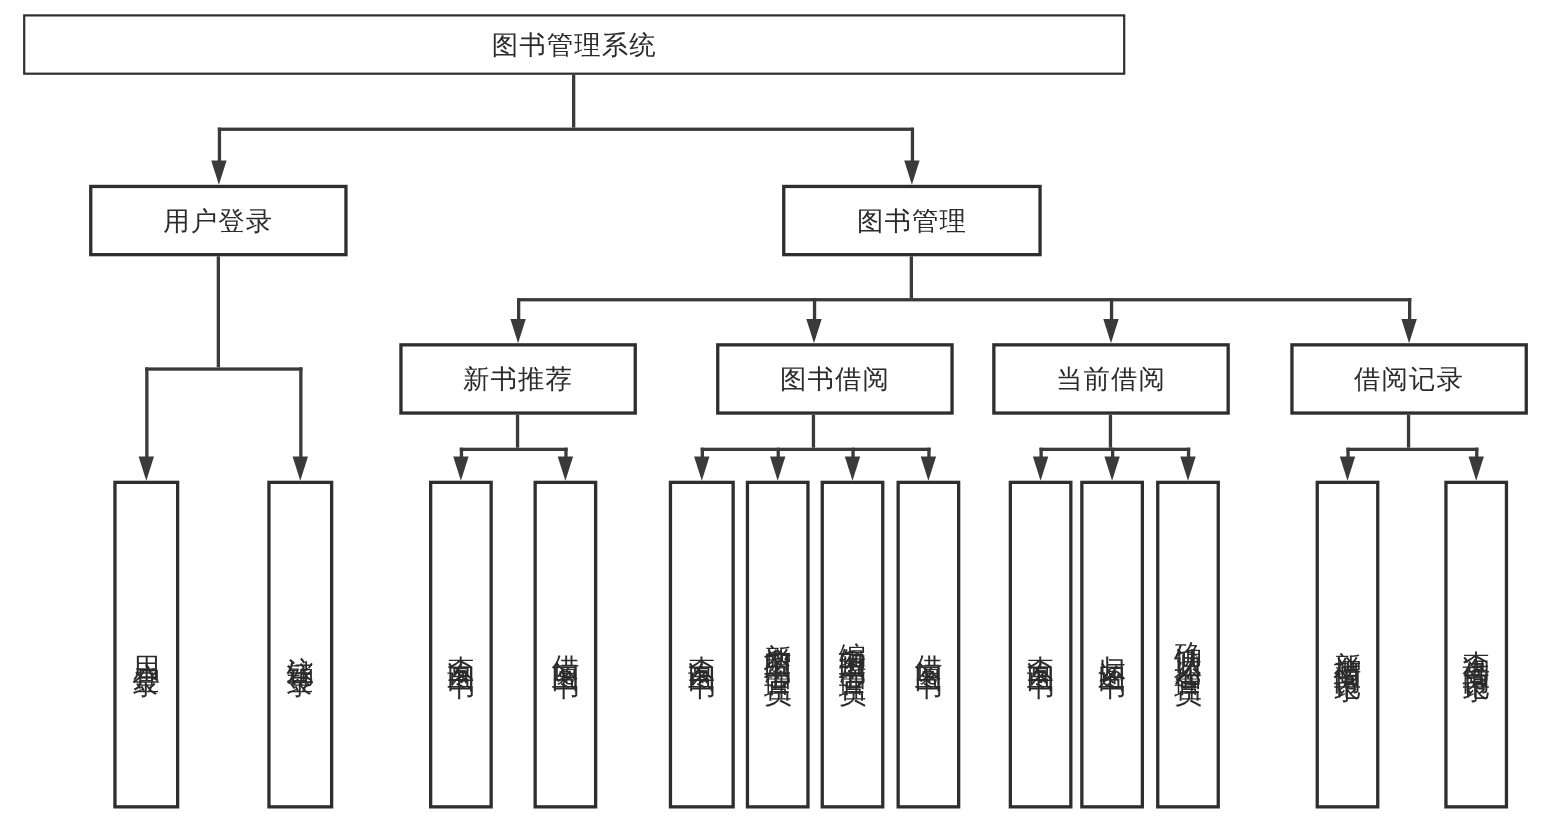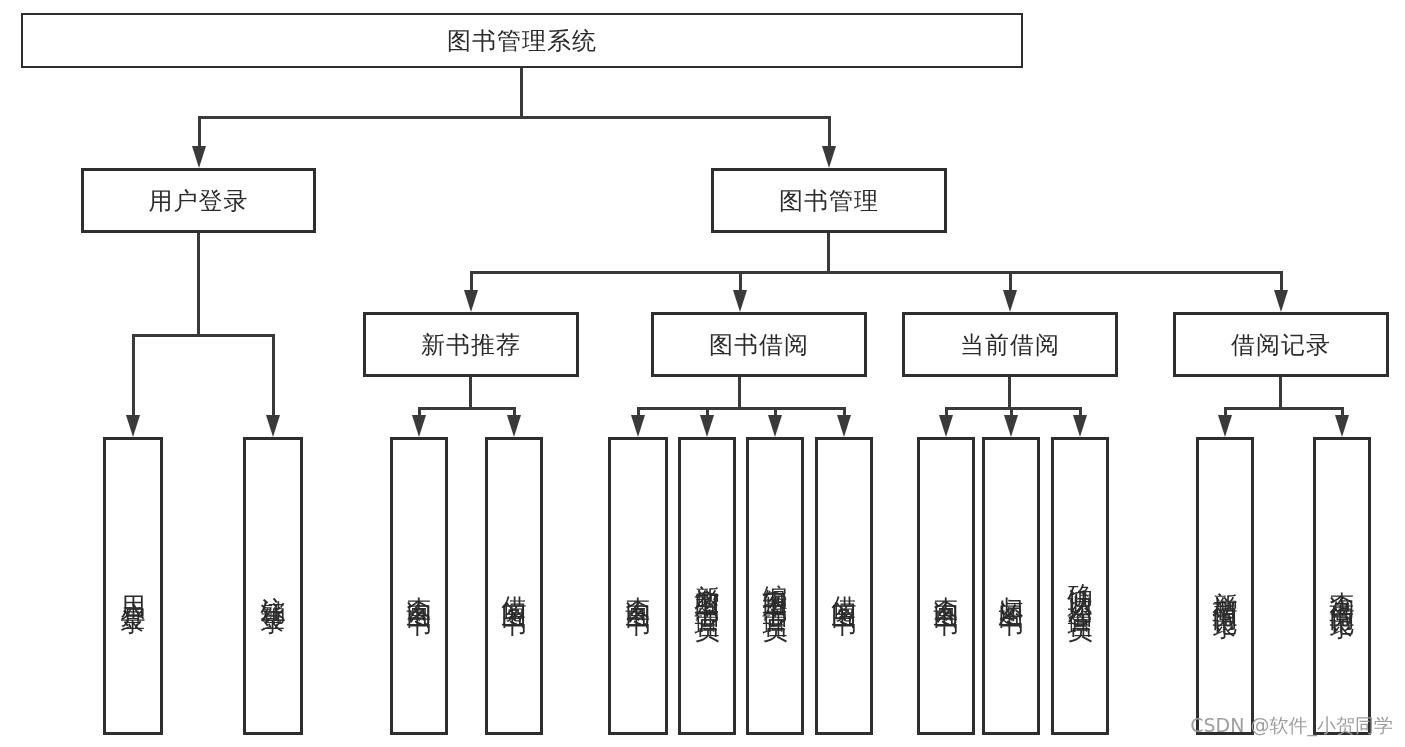--- a/index.html
+++ b/index.html
@@ -237,15 +237,14 @@
 
   <div class="arrow" style="left:1218px;top:407px;height:30px;">
       <div class="stem"></div>
       <div class="head"></div>
     </div>
   <div class="arrow" style="left:1335px;top:407px;height:30px;">
       <div class="stem"></div>
       <div class="head"></div>
     </div>
 
-  <div class="watermark">CSDN @软件_小贺同学</div>
 
 </div>
 
 </body></html>

